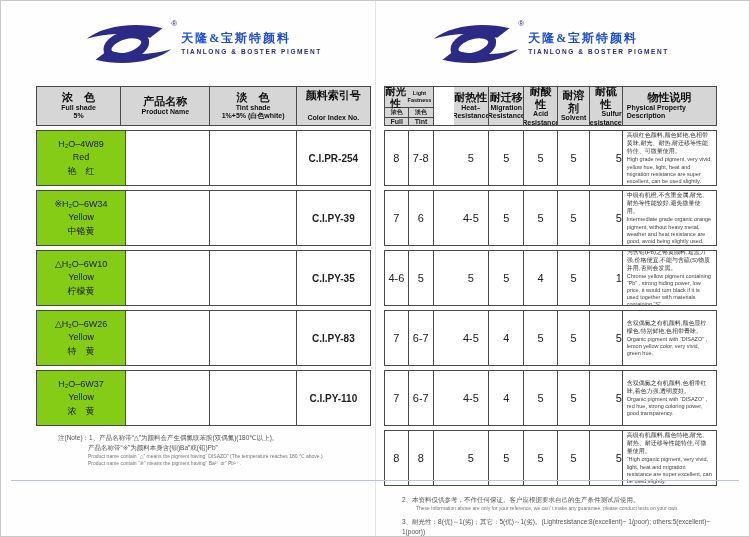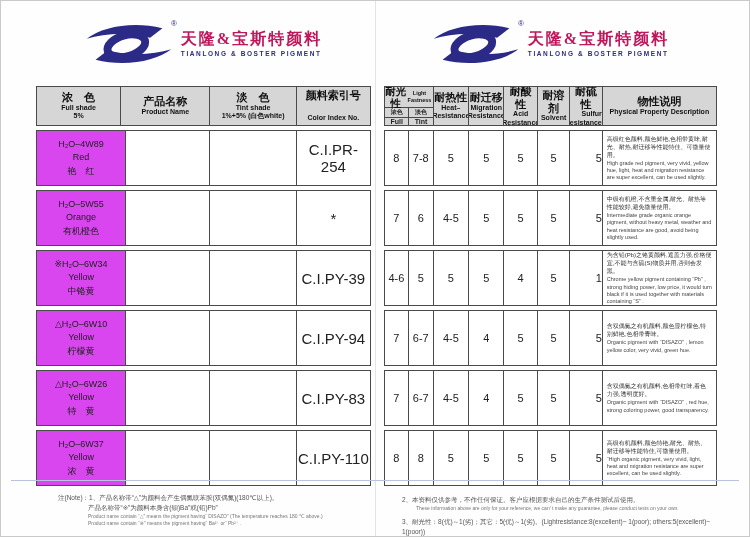--- a/index.html
+++ b/index.html
@@ -8,48 +8,48 @@
   .page{width:375px;position:relative;box-sizing:border-box;}
   .page-left{padding:0 4px 0 35px;}
   .page-right{padding:0 32px 0 8px;border-left:1px solid #e4e4e4;}
 
   
   .brand{height:85px;display:flex;align-items:center;justify-content:center;gap:8px;}
   .logo-wrap{position:relative;width:88px;height:46px;}
   .logo-wrap svg{width:88px;height:46px;display:block;}
   .reg{position:absolute;top:-2px;right:-4px;font-size:8px;color:#2b2a86;}
   .brand-text{display:flex;flex-direction:column;line-height:1.1;}
-  .brand-cn{font-family:"Liberation Serif","DejaVu Serif",serif;font-size:16px;font-weight:bold;color:#be185d;letter-spacing:2px;}
+  .brand-cn{font-family:"Liberation Serif","DejaVu Serif",serif;font-size:12px;font-weight:bold;color:#1d4ed8;letter-spacing:2px;}
   .brand-en{font-size:6.5px;font-weight:bold;color:#2b2a86;letter-spacing:1.6px;margin-top:3px;}
 
   
   .tbl{width:100%;}
   .t-row{display:flex;border:1px solid #4a4a4a;margin-bottom:4px;background:#fff;box-sizing:border-box;}
   .cell{border-right:1px solid #4a4a4a;box-sizing:border-box;display:flex;flex-direction:column;align-items:center;justify-content:center;text-align:center;overflow:hidden;}
   .cell:last-child{border-right:none;}
   .t-head .cell{background:#d6d6d6;}
   .t-head{height:40px;}
   .t-body-row{height:56px;}
 
   
   .lc0{flex:0 0 26.8%;}
   .lc1{flex:0 0 25.3%;}
   .lc2{flex:0 0 25.9%;}
   .lc3{flex:1;gap:12px;}
   .hd-cn{font-size:11px;font-weight:bold;color:#111;line-height:1.15;}
   .hd-en{font-size:7px;font-weight:bold;color:#111;line-height:1.2;}
-  .prod-cell{background:#d946ef;}
+  .prod-cell{background:#84cc16;}
   .prod-line{font-size:9px;color:#222;line-height:1.5;}
-  .ci-val{font-size:15px;color:#222;}
+  .ci-val{font-size:10px;color:#222;font-weight:bold;}
 
   
   .rgrp{flex:0 0 14.7%;padding:0;}
   .rc-full{flex:0 0 7.2%;}
   .rc-tint{flex:0 0 7.5%;}
-  .rc-heat{flex:0 0 10.7%;}
+  .rc-heat{flex:0 0 10.7%;margin-left:20px;}
   .rc-mig{flex:0 0 10.7%;}
   .rc-acid{flex:0 0 10.1%;}
   .rc-sol{flex:0 0 9.8%;}
   .rc-sulf{flex:0 0 9.8%;align-items:flex-end;}
   .rc-desc{flex:1;align-items:flex-start;justify-content:center;text-align:left;padding:2px 4px;}
   .grp-stack{display:flex;flex-direction:column;width:100%;height:100%;}
   .grp-top{height:20px;border-bottom:1px solid #4a4a4a;display:flex;flex-direction:row;align-items:center;justify-content:center;}
   .grp-top .hd-cn{font-size:10.5px;}
   .grp-top .hd-en{font-size:5.5px;font-weight:bold;}
   .grp-mid,.grp-bot{display:flex;flex:1;}
@@ -124,52 +124,40 @@
           <div class="prod-line">艳　红</div>
         </div>
         <div class="cell lc1"></div>
         <div class="cell lc2"></div>
         <div class="cell lc3">
             <div class="ci-val">C.I.PR-254</div>
           </div>
       </div>
       <div class="t-row t-body-row">
         <div class="cell lc0 prod-cell">
-          <div class="prod-line">H₂O–5W55</div>
-          <div class="prod-line">Orange</div>
-          <div class="prod-line">有机橙色</div>
-        </div>
-        <div class="cell lc1"></div>
-        <div class="cell lc2"></div>
-        <div class="cell lc3">
-            <div class="ci-val">*</div>
-          </div>
-      </div>
-      <div class="t-row t-body-row">
-        <div class="cell lc0 prod-cell">
           <div class="prod-line">※H₂O–6W34</div>
           <div class="prod-line">Yellow</div>
           <div class="prod-line">中铬黄</div>
         </div>
         <div class="cell lc1"></div>
         <div class="cell lc2"></div>
         <div class="cell lc3">
             <div class="ci-val">C.I.PY-39</div>
           </div>
       </div>
       <div class="t-row t-body-row">
         <div class="cell lc0 prod-cell">
           <div class="prod-line">△H₂O–6W10</div>
           <div class="prod-line">Yellow</div>
           <div class="prod-line">柠檬黄</div>
         </div>
         <div class="cell lc1"></div>
         <div class="cell lc2"></div>
         <div class="cell lc3">
-            <div class="ci-val">C.I.PY-94</div>
+            <div class="ci-val">C.I.PY-35</div>
           </div>
       </div>
       <div class="t-row t-body-row">
         <div class="cell lc0 prod-cell">
           <div class="prod-line">△H₂O–6W26</div>
           <div class="prod-line">Yellow</div>
           <div class="prod-line">特　黄</div>
         </div>
         <div class="cell lc1"></div>
         <div class="cell lc2"></div>

